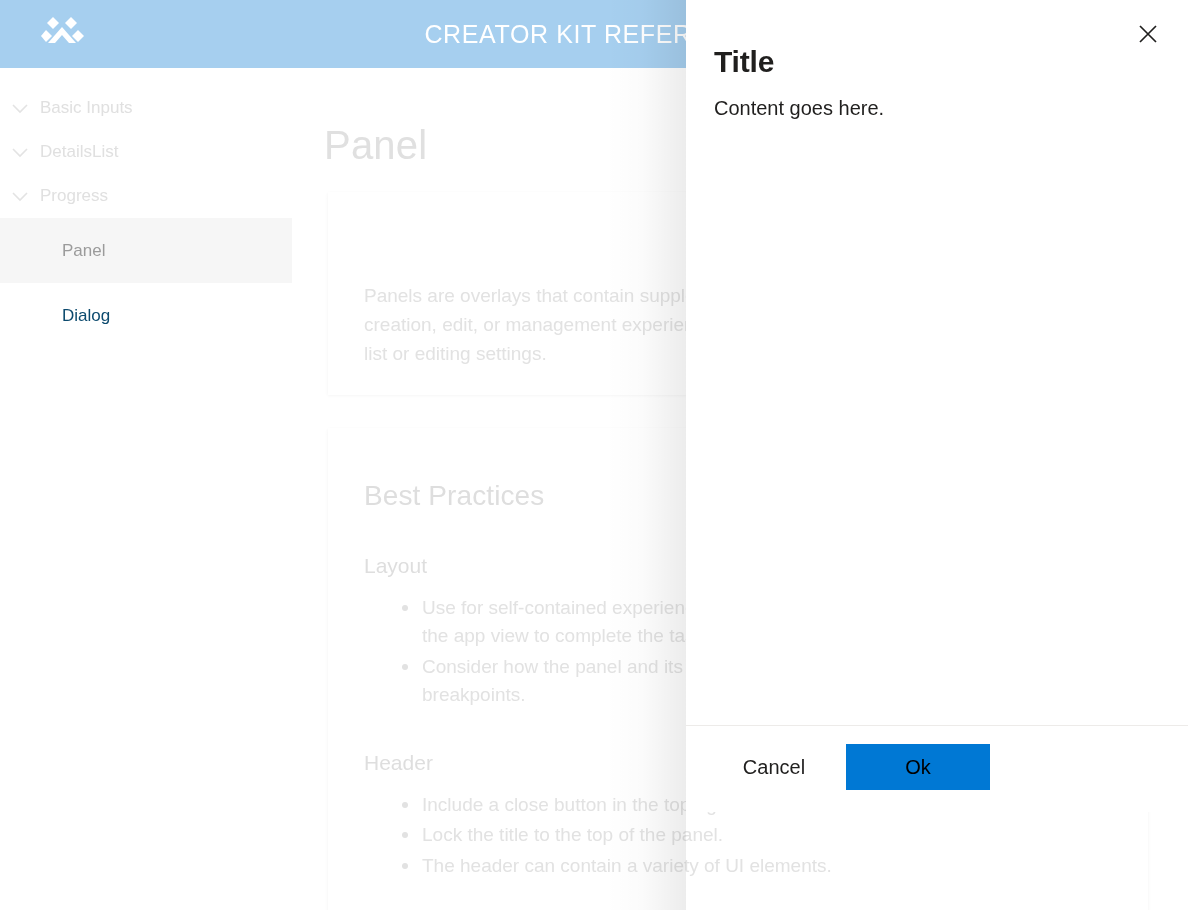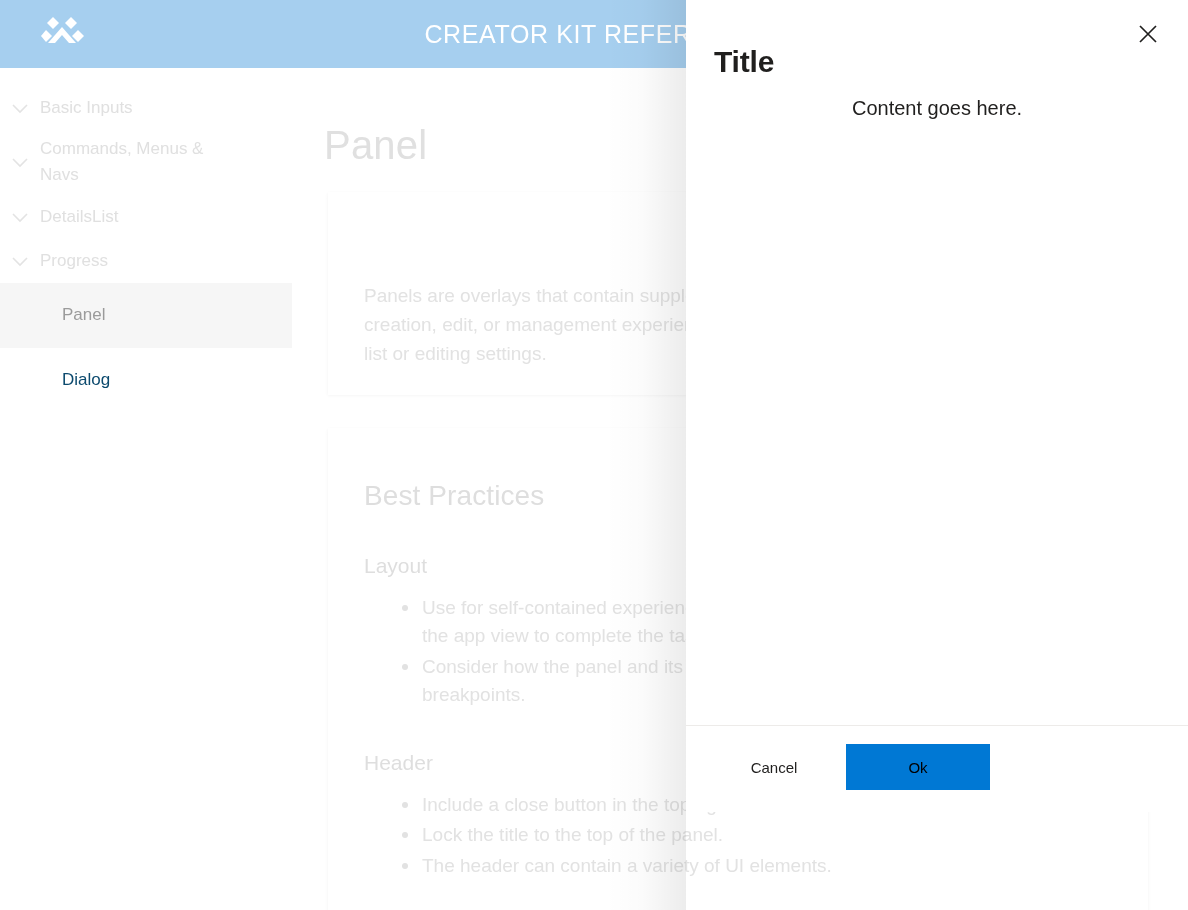--- a/index.html
+++ b/index.html
@@ -240,34 +240,33 @@
     line-height: 1.2;
     margin: 0;
     letter-spacing: -0.2px;
   }
   .panel-content {
     flex: 1;
     padding: 14px 28px 0 28px;
     font-size: 20px;
     color: #201f1e;
     line-height: 1.4;
-    text-align: center;
   }
   .panel-footer {
     border-top: 1px solid #edebe9;
     padding: 18px 28px 22px 28px;
     display: flex;
     align-items: center;
     flex-direction: row-reverse;
     justify-content: flex-end;
     gap: 0;
   }
   .btn {
     font-family: "Liberation Sans", sans-serif;
-    font-size: 15px;
+    font-size: 20px;
     border: none;
     cursor: pointer;
     box-sizing: border-box;
   }
   .btn-primary {
     background: #0078d4;
     color: #000000;
     height: 46px;
     min-width: 144px;
     padding: 0 20px;
@@ -309,28 +308,20 @@
 
       <div class="nav-group-header">
         <span class="nav-chevron">
           <svg width="22" height="22" viewBox="0 0 22 22">
               <path d="M4 8 L11 15 L18 8" fill="none" stroke="currentColor" stroke-width="1.6"></path>
             </svg>
         </span>
         <span class="nav-group-label">Basic Inputs</span>
       </div>
 
-      <div class="nav-group-header">
-        <span class="nav-chevron">
-          <svg width="22" height="22" viewBox="0 0 22 22">
-              <path d="M4 8 L11 15 L18 8" fill="none" stroke="currentColor" stroke-width="1.6"></path>
-            </svg>
-        </span>
-        <span class="nav-group-label">Commands, Menus &amp; Navs</span>
-      </div>
 
       <div class="nav-group-header">
         <span class="nav-chevron">
           <svg width="22" height="22" viewBox="0 0 22 22">
               <path d="M4 8 L11 15 L18 8" fill="none" stroke="currentColor" stroke-width="1.6"></path>
             </svg>
         </span>
         <span class="nav-group-label">DetailsList</span>
       </div>
 

